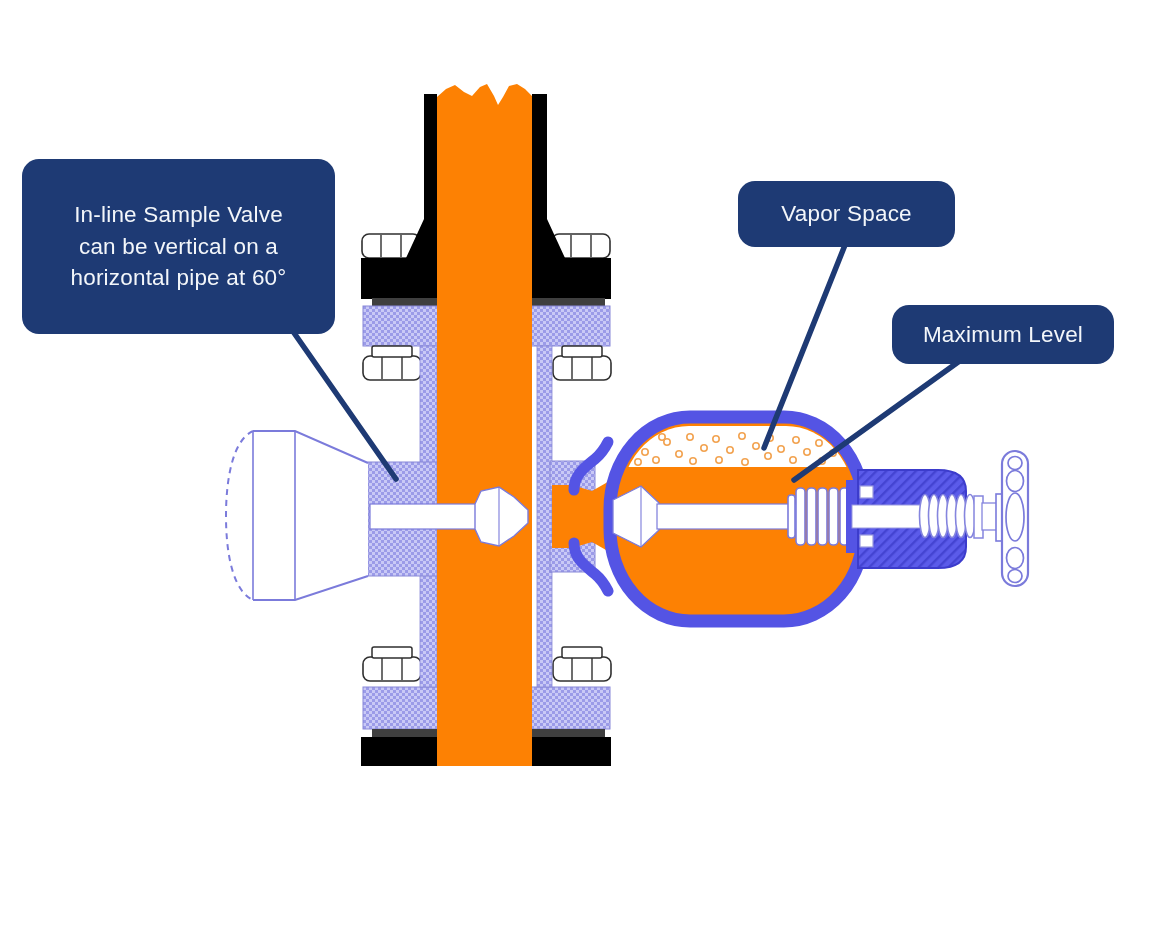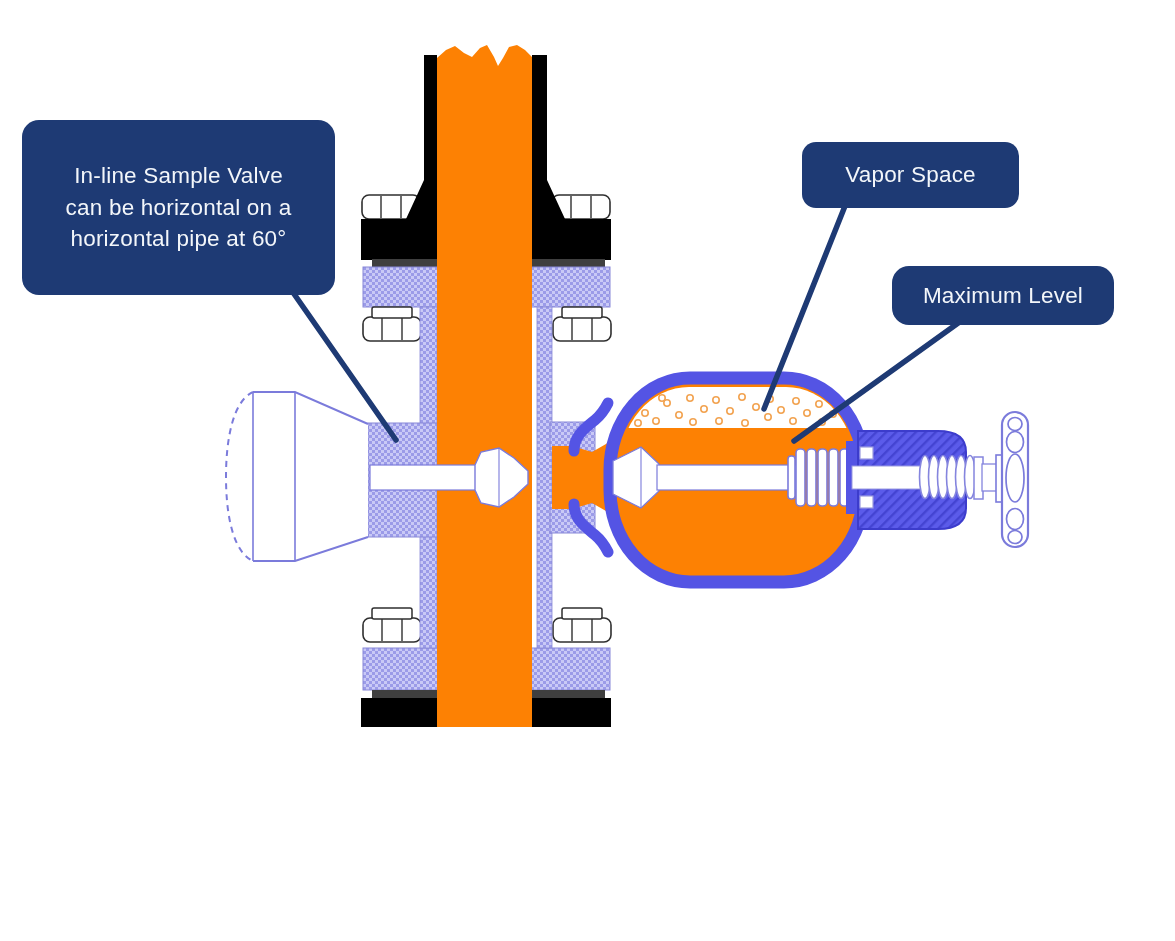--- a/index.html
+++ b/index.html
@@ -1,33 +1,33 @@
 <!DOCTYPE html>
 <html><head>
 <meta charset="utf-8">
 <style>
   html,body{margin:0;padding:0;background:#ffffff;}
   #stage{position:relative;width:1175px;height:727px;background:#ffffff;overflow:hidden;
-         font-family:"Liberation Sans", sans-serif;}
+         font-family:"Liberation Sans", sans-serif;margin-top:39px;}
   #stage svg{position:absolute;left:0;top:0;}
   .callout{
     position:absolute;
     background:#1E3A74;
     color:#F3F6FA;
     border-radius:17px;
     display:flex;flex-direction:column;align-items:center;justify-content:center;
     text-align:center;
     font-size:22.5px;
     letter-spacing:0.2px;
     line-height:1.42;
     box-sizing:border-box;
     padding:6px 10px;
   }
   #callout-inline-valve{left:22px;top:120px;width:313px;height:175px;}
-  #callout-vapor-space{left:802px;top:142px;width:217px;height:66px;border-radius:14px;}
+  #callout-vapor-space{left:738px;top:142px;width:217px;height:66px;}
   #callout-max-level{left:892px;top:266px;width:222px;height:59px;}
 </style>
 </head>
 <body>
 
 <div id="stage">
 
 <svg width="1175" height="941" viewBox="0 0 1175 941">
   <defs>
     <pattern id="lavHatch" width="6" height="6" patternUnits="userSpaceOnUse">
@@ -189,21 +189,21 @@
 
   <g stroke="#1E3A74" stroke-width="5.5" stroke-linecap="round">
     <line x1="292" y1="291" x2="396" y2="440"></line>
     <line x1="845" y1="206" x2="764" y2="409"></line>
     <line x1="961" y1="321" x2="794" y2="441"></line>
   </g>
 </svg>
 
 <div class="callout" id="callout-inline-valve">
   <div>In-line Sample Valve</div>
-  <div>can be horizontal on a</div>
+  <div>can be vertical on a</div>
   <div>horizontal pipe at 60°</div>
 </div>
 
 <div class="callout" id="callout-vapor-space">
   <div>Vapor Space</div>
 </div>
 
 <div class="callout" id="callout-max-level">
   <div>Maximum Level</div>
 </div>

